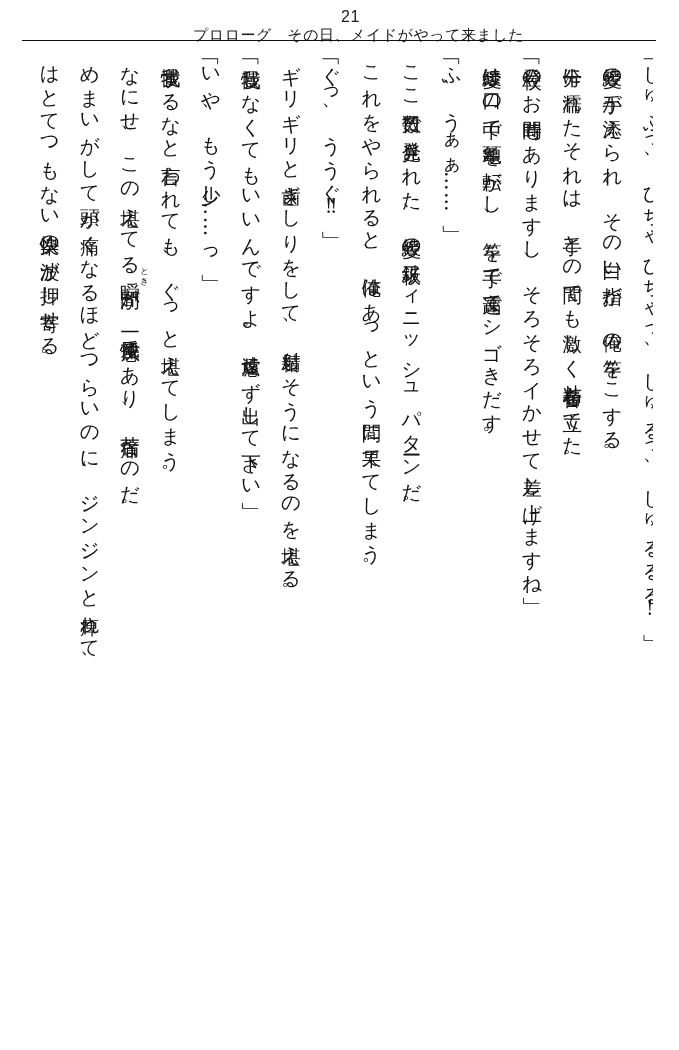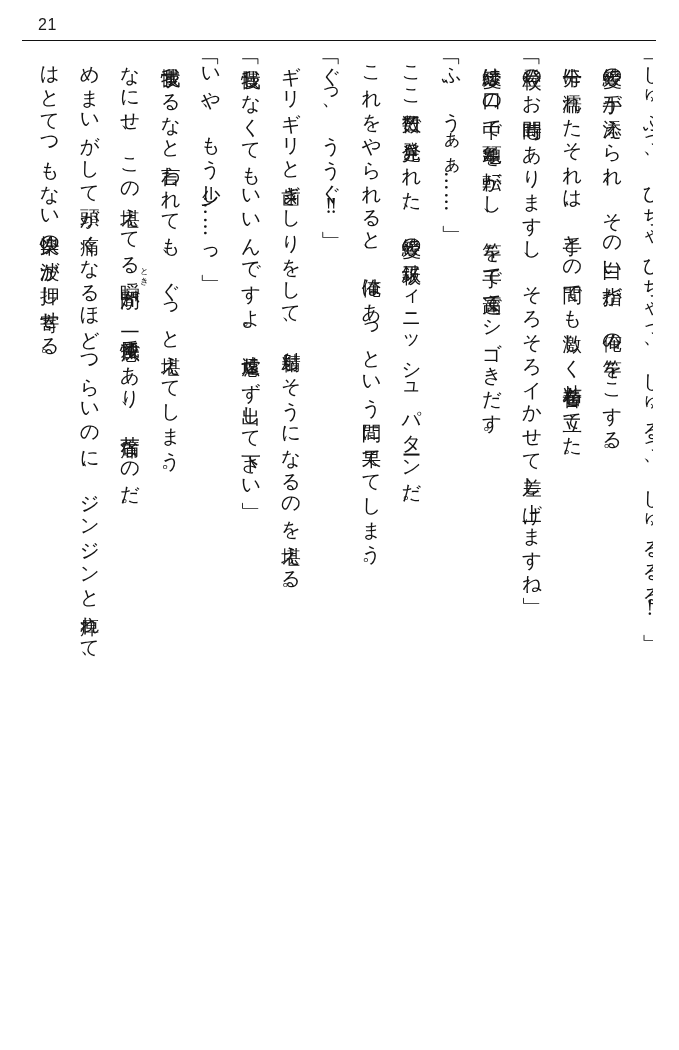--- a/index.html
+++ b/index.html
@@ -25,20 +25,21 @@
   .header {
     position: absolute;
     top: 8px;
     left: 0;
     width: 679px;
     height: 34px;
     display: flex;
     align-items: center;
     padding-left: 38px;
     box-sizing: border-box;
+    flex-direction: column;
   }
   .page-number {
     font-size: 16px;
     font-family: "Liberation Sans", sans-serif;
     color: #1a1a1a;
     margin-right: 16px;
     letter-spacing: 0.5px;
   }
   .header-title {
     font-size: 15px;
@@ -89,20 +90,21 @@
     letter-spacing: 0;
   }
 </style>
 </head>
 <body>
 
 <div class="page">
 
   <div class="header">
     <span class="page-number">21</span>
+    <span class="header-title">プロローグ　その日、メイドがやって来ました</span>
   </div>
 
   <div class="rule"></div>
 
   <div class="body-area">
     <div class="vtext">
 
       <p>「じゅぷっ、ぴちゃぴちゃっ、じゅるっ、じゅるるる‼」</p>
       <p>綾愛の手が添えられ、その白い指が、俺の竿をこする。</p>
       <p>十分に濡れたそれは、手との間でも激しく粘着音を立てた。</p>

